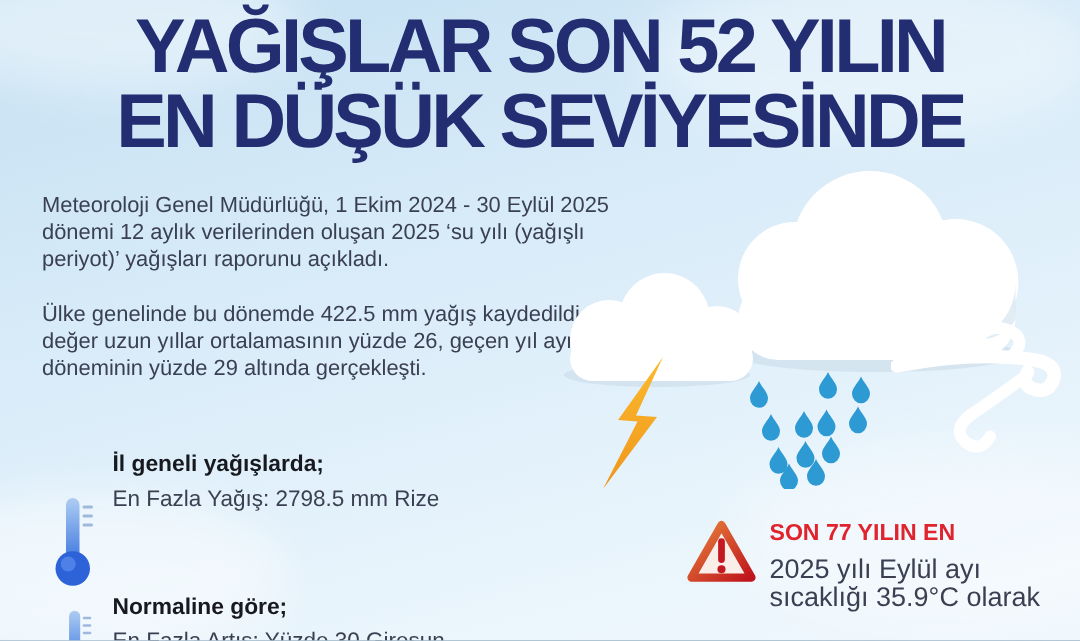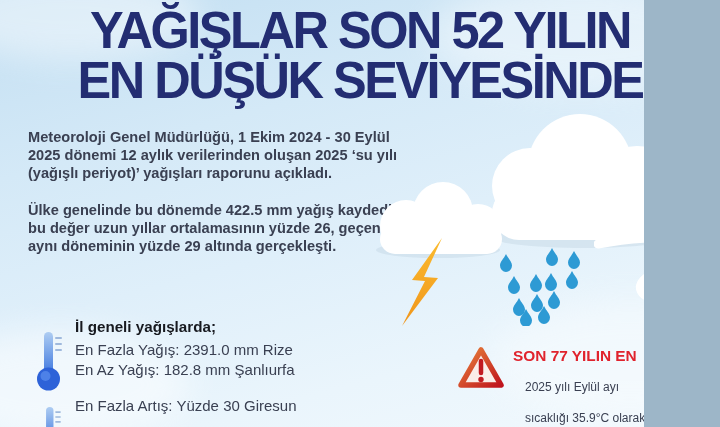--- a/index.html
+++ b/index.html
@@ -1,51 +1,51 @@
 <!DOCTYPE html>
 <html><head>
 <meta charset="utf-8">
 <style>
   html,body{margin:0;padding:0;background:#9db6c8;}
   .stage{
-    position:relative;width:644px;height:427px;overflow:hidden;
+    position:relative;width:720px;height:427px;overflow:hidden;
     font-family:"Liberation Sans","DejaVu Sans",sans-serif;
     background:linear-gradient(165deg,#c3dff2 0%,#d4e9f7 30%,#dfeffa 55%,#eaf5fc 80%,#f0f8fd 100%);
   }
   
   .sky-blob{position:absolute;background:#ffffff;border-radius:50%;filter:blur(16px);pointer-events:none;}
   .b1{width:260px;height:90px;left:-60px;top:-30px;opacity:.45;}
   .b2{width:300px;height:110px;left:430px;top:-20px;opacity:.4;}
   .b3{width:280px;height:120px;left:490px;top:300px;opacity:.35;}
   .b4{width:260px;height:110px;left:-70px;top:330px;opacity:.5;}
 
   .headline{position:absolute;left:0;top:6px;width:720px;margin:0;text-align:center;
     color:#232d72;font-weight:800;font-size:51px;line-height:50px;letter-spacing:-2.5px;}
   .hl-line{display:block;transform:scaleX(.99);}
 
   .para{position:absolute;left:28px;width:392px;margin:0;color:#3a4052;
-    font-size:14.6px;line-height:17.8px;font-weight:700;}
+    font-size:14.6px;line-height:17.8px;font-weight:400;}
   .para1{top:129px;}
   .para2{top:202px;}
 
   .sec{position:absolute;color:#3a4052;}
   .sec-header{font-size:16.3px;font-weight:800;color:#17191f;letter-spacing:.2px;margin:0 0 3px 0;}
-  .sec-sub{font-size:15.2px;font-weight:700;color:#17191f;margin:17px 0 5px 0;}
+  .sec-sub{font-size:15.2px;font-weight:700;color:#17191f;margin:0 0 5px 0;}
   .sec-line{font-size:15px;line-height:20px;margin:0;}
 
   .rain-sec{left:75px;top:301px;width:360px;}
   .norm-sec{left:75px;top:396px;width:360px;}
 
   .thermo{position:absolute;}
   .thermo1{left:33px;top:330px;}
   .thermo2{left:37px;top:405px;}
 
   .heat-sec{left:513px;top:346px;width:200px;}
   .heat-header{font-size:15.4px;line-height:19.5px;font-weight:800;color:#e0232d;margin:0 0 4px 0;}
-  .heat-line{font-size:12px;line-height:19.5px;margin:12px;color:#3a4052;}
+  .heat-line{font-size:18px;line-height:19.5px;margin:0;color:#3a4052;}
   .warning{position:absolute;left:455px;top:344px;}
 
   .illus{position:absolute;pointer-events:none;}
   .cloud-small{left:368px;top:176px;}
   .cloud-big{left:462px;top:108px;}
   .lightning{left:396px;top:236px;}
   .rain{left:492px;top:244px;}
   .wind{left:594px;top:202px;}
 </style>
 </head>
@@ -132,34 +132,34 @@
     <circle cx="15.5" cy="49" r="11.5" fill="#2d62d8"></circle>
     <circle cx="12.5" cy="46" r="5" fill="#5b8ef0" opacity="0.7"></circle>
     <g stroke="#9fb9dd" stroke-width="2" stroke-linecap="round">
       <line x1="23" y1="8" x2="28" y2="8"></line>
         <line x1="23" y1="14" x2="28" y2="14"></line>
         <line x1="23" y1="20" x2="28" y2="20"></line>
     </g>
   </svg>
   <div class="sec rain-sec">
     <p class="sec-sub">İl geneli yağışlarda;</p>
-    <p class="sec-line">En Fazla Yağış: 2391.0 mm Rize</p>
-    <p class="sec-line">En Az Yağış: 182.8 mm Şanlıurfa</p>
+    <p class="sec-line">En Fazla Yağış: 2798.5 mm Rize</p>
   </div>
 
   <svg class="thermo thermo2" width="28" height="52" viewBox="0 0 34 62">
     <rect x="11" y="2" width="9" height="44" rx="4.5" fill="url(#stemg)"></rect>
     <circle cx="15.5" cy="49" r="11.5" fill="#2d62d8"></circle>
     <g stroke="#9fb9dd" stroke-width="2" stroke-linecap="round">
       <line x1="23" y1="8" x2="28" y2="8"></line>
         <line x1="23" y1="14" x2="28" y2="14"></line>
         <line x1="23" y1="20" x2="28" y2="20"></line>
     </g>
   </svg>
   <div class="sec norm-sec">
+    <p class="sec-sub">Normaline göre;</p>
     <p class="sec-line">En Fazla Artış: Yüzde 30 Giresun</p>
   </div>
 
   <svg class="warning" width="52" height="48" viewBox="0 0 52 48">
     <defs>
       <linearGradient id="warng" x1="0" y1="0" x2="1" y2="1">
         <stop offset="0" stop-color="#e8833b"></stop>
           <stop offset="1" stop-color="#bf141d"></stop>
       </linearGradient>
     </defs>

